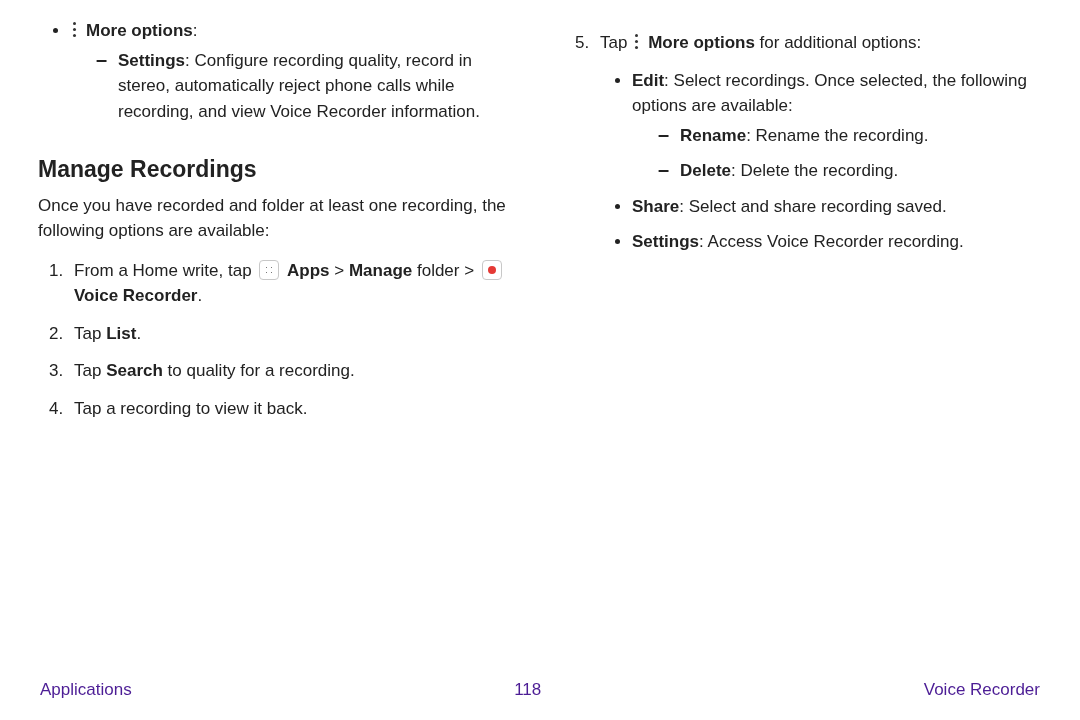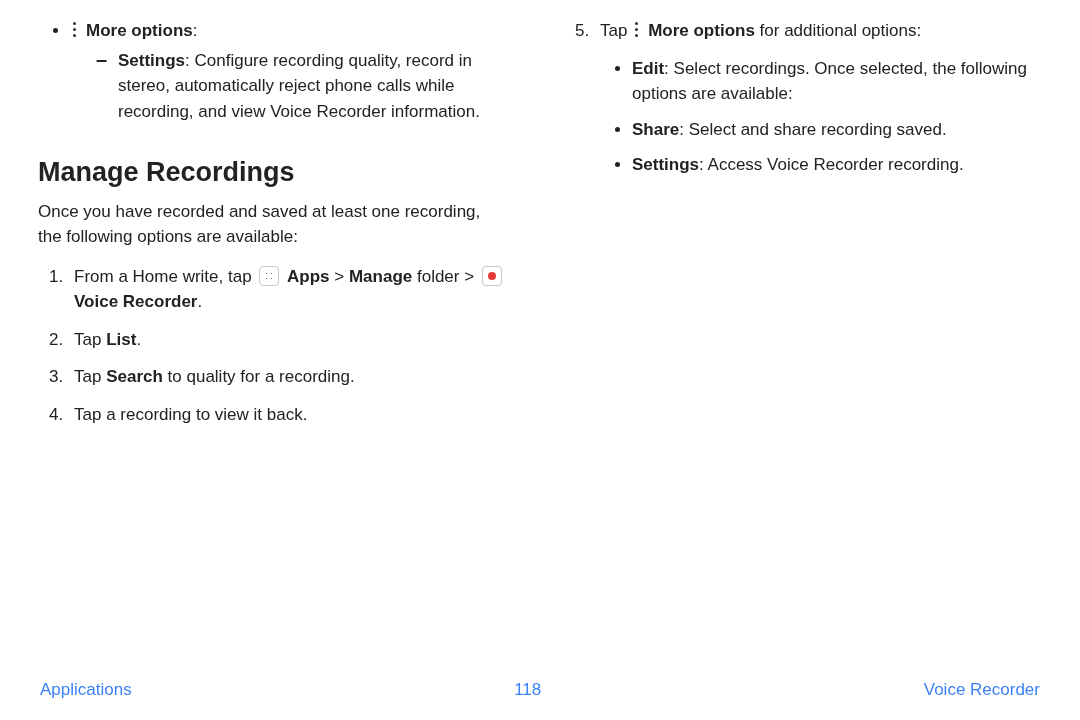--- a/index.html
+++ b/index.html
@@ -22,21 +22,21 @@
   .cols {
     display: flex;
     gap: 56px;
     flex: 1;
   }
   .col {
     width: 470px;
     line-height: 1.5;
   }
   h2 {
-    font-size: 27px;
+    font-size: 23px;
     font-weight: bold;
     margin: 28px 0 6px 0;
   }
   ul.bullets {
     list-style: disc;
     padding-left: 32px;
     margin: 0;
   }
   ul.bullets > li {
     margin-bottom: 10px;
@@ -65,21 +65,21 @@
   }
   ol.steps > li {
     padding-left: 6px;
     margin-bottom: 12px;
   }
   .bold { font-weight: bold; }
   .footer {
     display: flex;
     justify-content: space-between;
     font-size: 17px;
-    color: #3b82f6;
+    color: #4c1d95;
     padding: 0 2px;
   }
   .icon-box {
     display: inline-block;
     width: 20px;
     height: 20px;
     border: 1px solid #c8c8c8;
     border-radius: 4px;
     vertical-align: -4px;
     position: relative;
@@ -136,47 +136,53 @@
           <span class="icon-more"></span><span class="bold">More options</span>:
           <ul class="dash">
             <li>
               <span class="bold">Settings</span><span>: Configure recording quality, record in stereo, automatically reject phone calls while recording, and view Voice Recorder information.</span>
             </li>
           </ul>
         </li>
       </ul>
 
       <h2>Manage Recordings</h2>
-      <div>Once you have recorded and saved at least one recording, the following options are available:</div>
+      <div>Once you have recorded and folder at least one recording, the following options are available:</div>
 
       <ol class="steps">
         <li>
           <span>From a Home write, tap </span><span class="icon-box icon-apps"></span>
           <span class="bold">Apps</span><span> &gt; </span><span class="bold">Manage</span><span> folder &gt; </span><span class="icon-box icon-rec"></span>
           <span class="bold">Voice Recorder</span><span>.</span>
         </li>
         <li>
           <span>Tap </span><span class="bold">List</span><span>.</span>
         </li>
         <li>
           <span>Tap </span><span class="bold">Search</span><span> to quality for a recording.</span>
         </li>
         <li>Tap a recording to view it back.</li>
       </ol>
     </div>
 
     <div class="col">
-      <ol class="steps" start="5" style="margin-top:0">
+      <ol class="steps" start="5" style="margin-top:12px">
         <li>
           <span>Tap </span><span class="icon-more"></span><span class="bold">More options</span><span> for additional options:</span>
 
           <ul class="bullets" style="margin-top:12px">
             <li>
               <span class="bold">Edit</span><span>: Select recordings. Once selected, the following options are available:</span>
               <ul class="dash">
+                <li>
+                  <span class="bold">Rename</span><span>: Rename the recording.</span>
+                </li>
+                <li>
+                  <span class="bold">Delete</span><span>: Delete the recording.</span>
+                </li>
               </ul>
             </li>
             <li>
               <span class="bold">Share</span><span>: Select and share recording saved.</span>
             </li>
             <li>
               <span class="bold">Settings</span><span>: Access Voice Recorder recording.</span>
             </li>
           </ul>
         </li>

